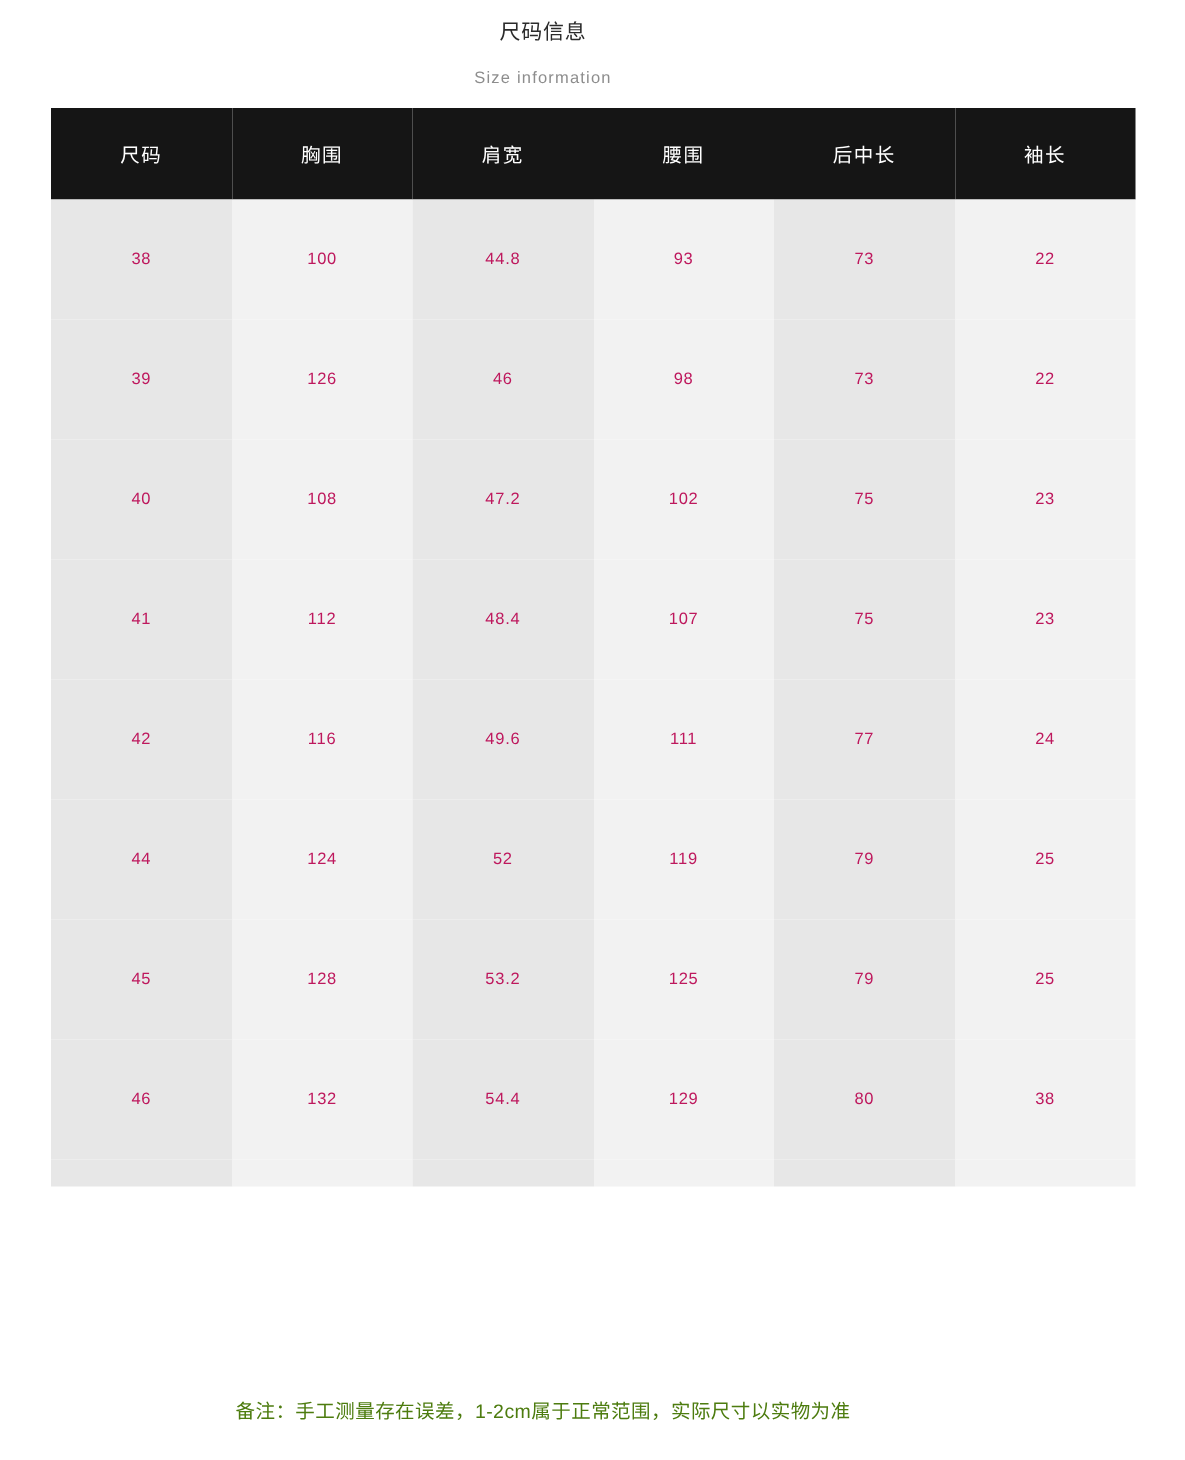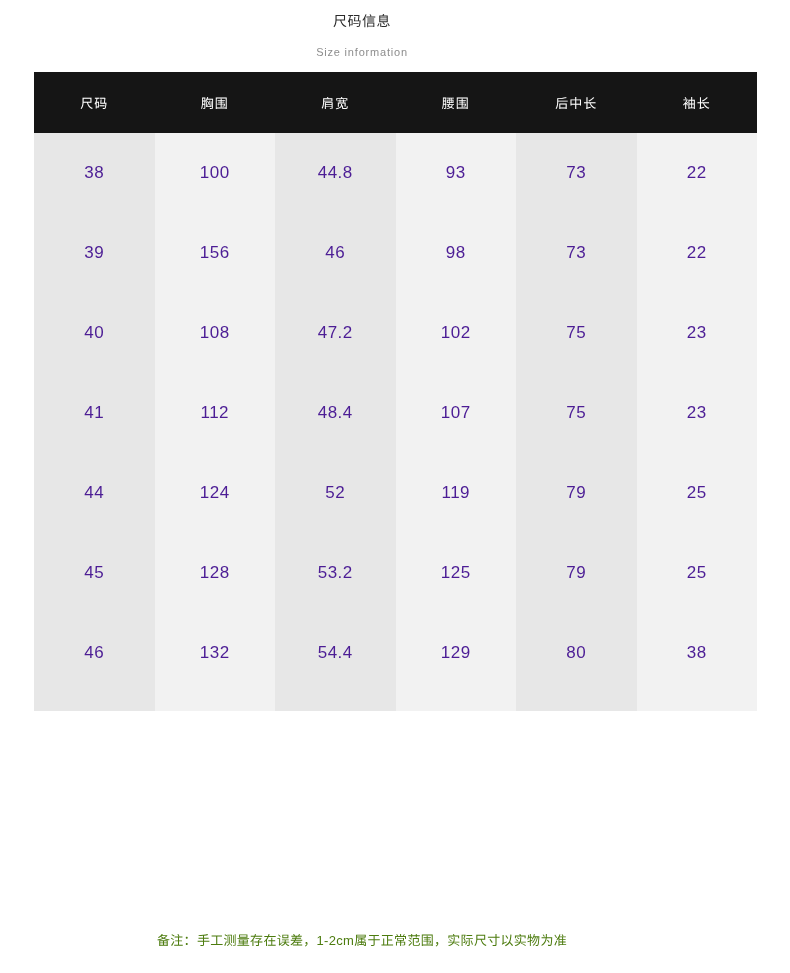--- a/index.html
+++ b/index.html
@@ -73,23 +73,23 @@
     height: 61px;
     color: #ffffff;
     font-size: 13px;
     font-weight: 400;
     letter-spacing: 1px;
   }
 
   
   tbody td {
     height: 80px;
-    font-size: 17px;
-    font-weight: 400;
-    color: #4c1d95;
+    font-size: 11px;
+    font-weight: 400;
+    color: #be185d;
     letter-spacing: 0.5px;
   }
 
   
   tbody td.col-odd  { background: #e7e7e7; }
   tbody td.col-even { background: #f2f2f2; }
 
   
   tbody tr.tail-row td { height: 18px; }
 
@@ -132,41 +132,49 @@
           <tr>
             <td class="col-odd">38</td>
             <td class="col-even">100</td>
             <td class="col-odd">44.8</td>
             <td class="col-even">93</td>
             <td class="col-odd">73</td>
             <td class="col-even">22</td>
           </tr>
           <tr>
             <td class="col-odd">39</td>
-            <td class="col-even">156</td>
+            <td class="col-even">126</td>
             <td class="col-odd">46</td>
             <td class="col-even">98</td>
             <td class="col-odd">73</td>
             <td class="col-even">22</td>
           </tr>
           <tr>
             <td class="col-odd">40</td>
             <td class="col-even">108</td>
             <td class="col-odd">47.2</td>
             <td class="col-even">102</td>
             <td class="col-odd">75</td>
             <td class="col-even">23</td>
           </tr>
           <tr>
             <td class="col-odd">41</td>
             <td class="col-even">112</td>
             <td class="col-odd">48.4</td>
             <td class="col-even">107</td>
             <td class="col-odd">75</td>
             <td class="col-even">23</td>
+          </tr>
+          <tr>
+            <td class="col-odd">42</td>
+            <td class="col-even">116</td>
+            <td class="col-odd">49.6</td>
+            <td class="col-even">111</td>
+            <td class="col-odd">77</td>
+            <td class="col-even">24</td>
           </tr>
           <tr>
             <td class="col-odd">44</td>
             <td class="col-even">124</td>
             <td class="col-odd">52</td>
             <td class="col-even">119</td>
             <td class="col-odd">79</td>
             <td class="col-even">25</td>
           </tr>
           <tr>

